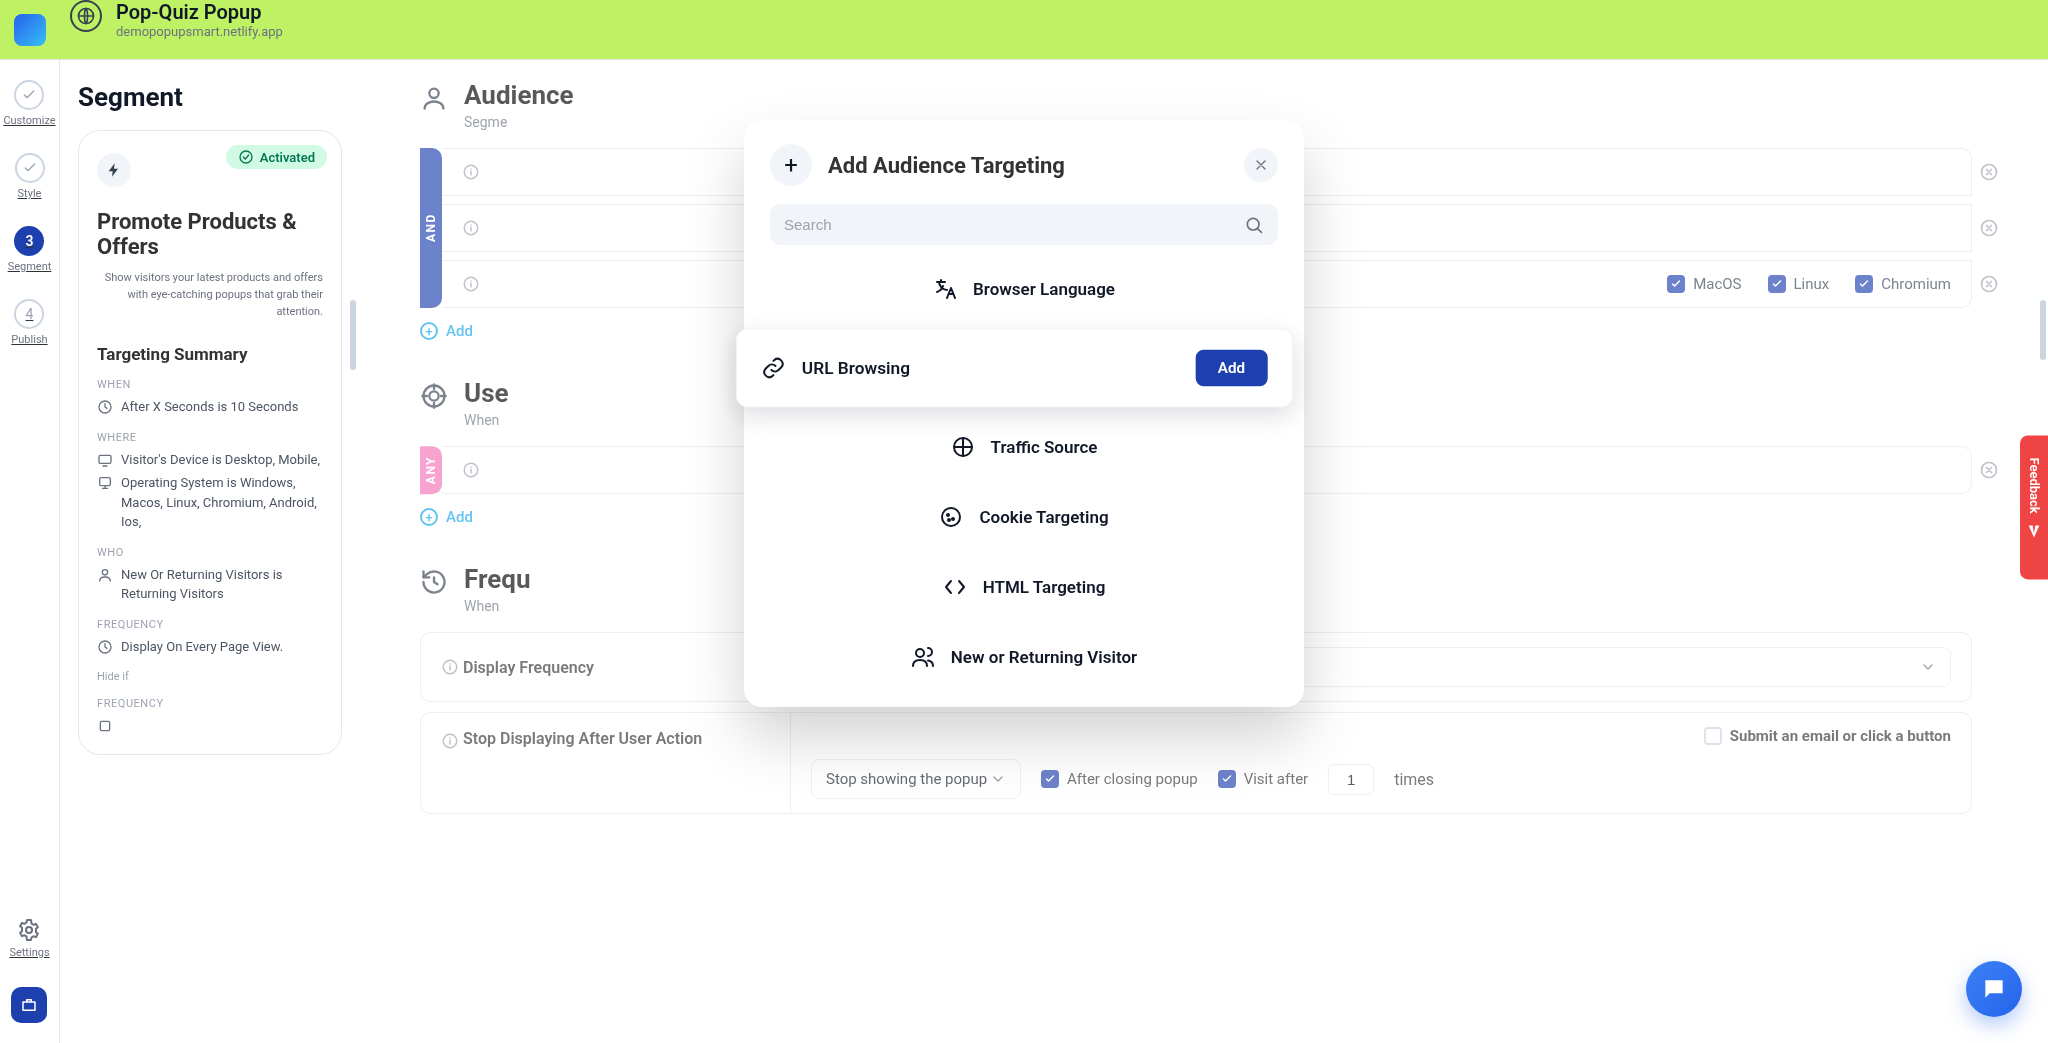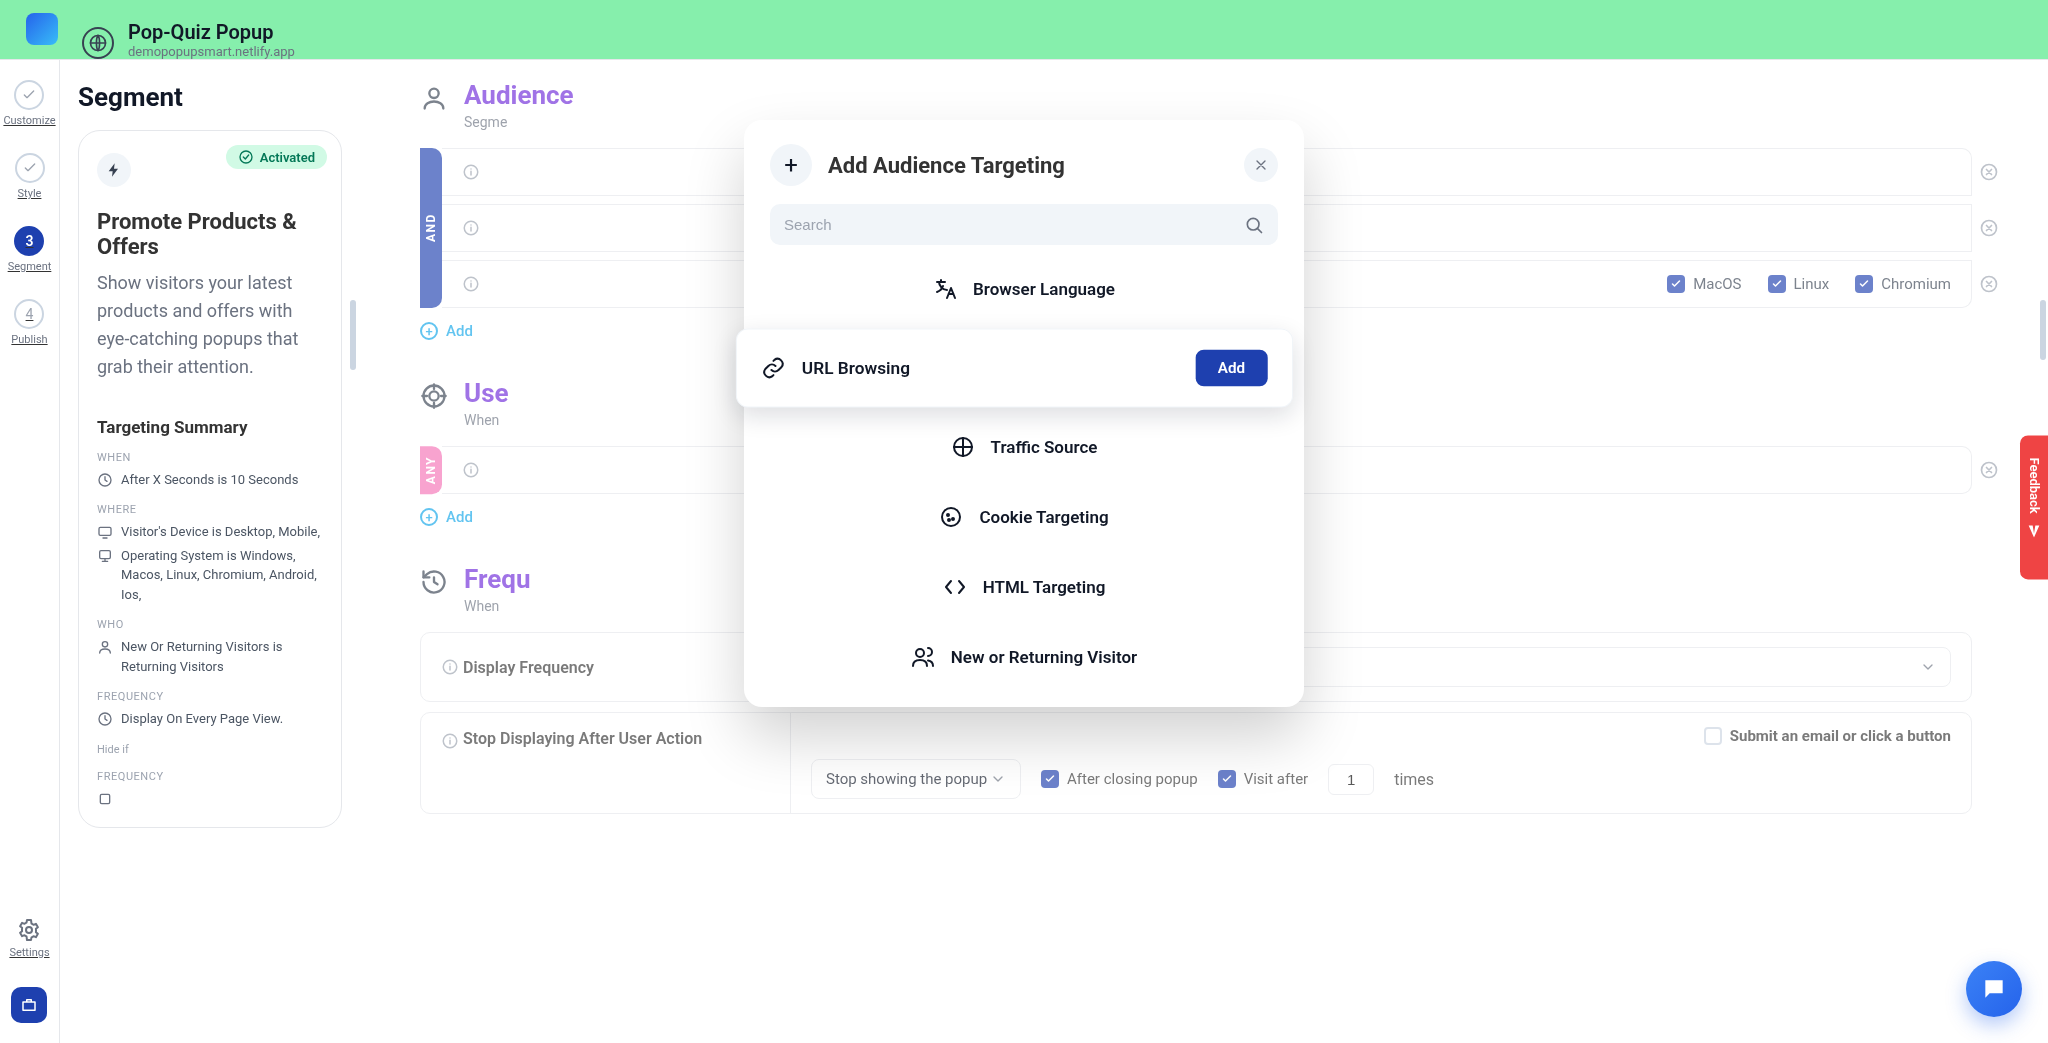--- a/index.html
+++ b/index.html
@@ -11,21 +11,21 @@
     --muted: #6b7280;
     --border: #e5e7eb;
     --bg: #fff;
     --bg-soft: #f8fafc;
     --green: #10b981;
     --side-w: 60px;
     --panel-w: 300px;
   }
 
   
-  .topbar { position: absolute; left: 0; top: 0; right: 0; height: 60px; display: flex; align-items: flex-end; padding-left: 12px; border-bottom: 1px solid var(--border); background: #86efac; z-index: 5; }
+  .topbar { position: absolute; left: 0; top: 0; right: 0; height: 60px; display: flex; align-items: flex-start; padding-left: 0; border-bottom: 1px solid var(--border); background: #bef264; z-index: 5; }
   .logo-wrap { width: var(--side-w); height: 60px; display: flex; align-items: center; justify-content: center; }
   .logo { width: 32px; height: 32px; border-radius: 8px; background: linear-gradient(135deg,#2563eb,#38bdf8); }
   .globe-btn { width: 32px; height: 32px; border-radius: 50%; border: 2px solid #374151; display: flex; align-items: center; justify-content: center; margin: 0 14px 0 10px; }
   .globe-btn svg { width: 20px; height: 20px; stroke: #374151; }
   .title-col { display: flex; flex-direction: column; }
   .title { font-size: 20px; font-weight: 600; color: #111827; }
   .title-sub { font-size: 13px; color: var(--muted); }
 
   
   .rail { position: absolute; left: 0; top: 60px; bottom: 0; width: var(--side-w); border-right: 1px solid var(--border); display: flex; flex-direction: column; align-items: center; padding-top: 20px; gap: 26px; background: #fff; z-index: 4; text-decoration: underline; }
@@ -41,37 +41,37 @@
 
   
   .panel { position: absolute; left: var(--side-w); top: 60px; bottom: 0; width: var(--panel-w); padding: 22px 18px; overflow: hidden; background: #fff; z-index: 3; }
   .panel h1 { font-size: 26px; font-weight: 700; color: #111827; margin-bottom: 18px; }
   .card { border: 1px solid var(--border); border-radius: 22px; padding: 22px 18px 16px; position: relative; }
   .badge-act { position: absolute; right: 14px; top: 14px; display: flex; align-items: center; gap: 6px; background: #d1fae5; color: #047857; font-size: 13px; font-weight: 600; padding: 4px 12px; border-radius: 999px; }
   .badge-act svg { width: 16px; height: 16px; }
   .bolt-chip { width: 34px; height: 34px; border-radius: 50%; background: #f1f5f9; display: flex; align-items: center; justify-content: center; margin-bottom: 22px; }
   .bolt-chip svg { width: 16px; height: 16px; fill: #374151; }
   .card h2 { font-size: 22px; font-weight: 700; margin-bottom: 10px; }
-  .card p { font-size: 18px; color: var(--muted); line-height: 1.55; margin-bottom: 36px; }
+  .card p { font-size: 11px; color: var(--muted); line-height: 1.55; margin-bottom: 24px; text-align: right; }
   .targ-title { font-size: 17px; font-weight: 700; margin-bottom: 14px; }
   .sect-label { font-size: 11px; letter-spacing: .05em; text-transform: uppercase; color: #9ca3af; margin: 14px 0 6px; }
   .sum-row { display: flex; gap: 8px; font-size: 13px; color: #4b5563; line-height: 1.5; margin-bottom: 4px; }
   .sum-row .ico { width: 16px; height: 16px; flex: 0 0 16px; margin-top: 2px; }
   .sum-row .ico svg { width: 16px; height: 16px; stroke: #6b7280; fill: none; }
   .sum-or { color: var(--brand); font-weight: 600; }
 
   
   .scrim { position: absolute; left: calc(var(--side-w)); top: 60px; right: 0; bottom: 0; background: rgba(255,255,255,.35); pointer-events: none; z-index: 2; }
 
   
   .main { position: absolute; left: calc(var(--side-w) + var(--panel-w)); top: 60px; right: 36px; bottom: 0; padding: 20px 40px 0 60px; overflow: hidden; z-index: 1; }
   .section { margin-bottom: 38px; }
   .section-head { display: flex; align-items: flex-start; gap: 16px; margin-bottom: 18px; }
   .section-head .big-ico { width: 28px; height: 28px; stroke: #374151; fill: none; margin-top: 4px; }
-  .section-head h2 { font-size: 26px; font-weight: 700; color: #6d28d9; }
+  .section-head h2 { font-size: 26px; font-weight: 700; color: #000000; }
   .section-head .sub { font-size: 14px; color: var(--muted); margin-top: 4px; }
   .block { position: relative; display: flex; }
   .tabstrip { writing-mode: vertical-rl; transform: rotate(180deg); font-size: 12px; font-weight: 700; letter-spacing: .12em; color: #fff; border-radius: 10px 0 0 10px; padding: 10px 4px; display: flex; align-items: center; justify-content: center; }
   .tabstrip.and { background: var(--brand-dk); }
   .tabstrip.any { background: #f472b6; }
   .rows { flex: 1; display: flex; flex-direction: column; }
   .row { border: 1px solid var(--border); border-left: none; padding: 14px 20px; display: flex; align-items: center; gap: 14px; font-size: 15px; color: #374151; position: relative; }
   .row:first-child { border-top-right-radius: 10px; }
   .row:last-child { border-bottom-right-radius: 10px; }
   .row + .row { margin-top: 8px; }

